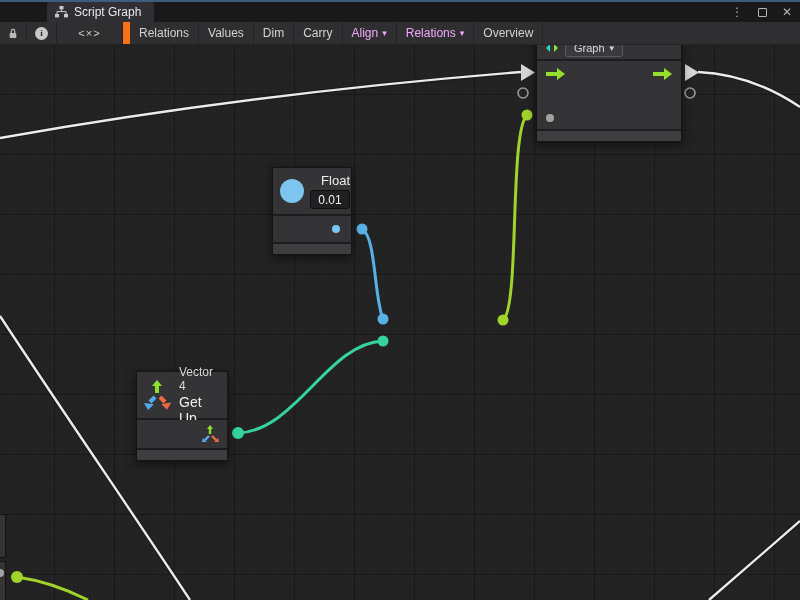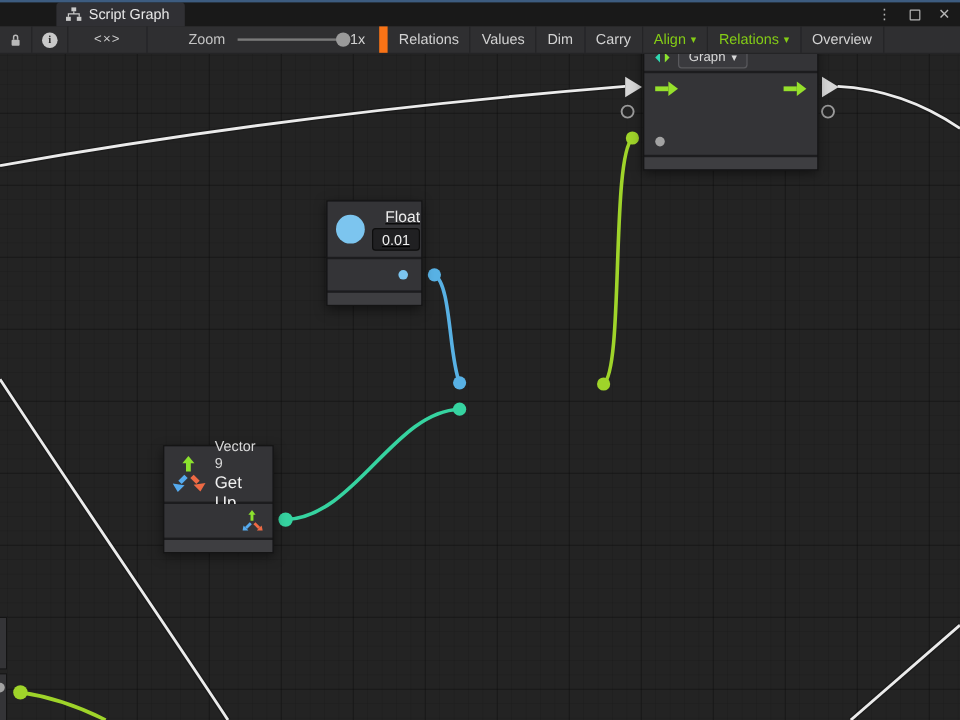--- a/index.html
+++ b/index.html
@@ -24,21 +24,21 @@
     font-size:12px; cursor:default; }
   .maxbox { width:9px; height:9px; border:1.5px solid #b5b5b5; border-radius:1px; }
 
   .toolbar { position:absolute; left:0; top:22px; width:800px; height:23px;
     background:#2f2f31; z-index:11; display:flex; align-items:stretch;
     color:#d2d2d2; font-size:12px; border-bottom:1px solid #242426; }
   .tool-cell { display:flex; align-items:center; justify-content:center;
     border-right:1px solid #242426; padding:0 8px; }
   .tool-btn { display:flex; align-items:center; justify-content:center; gap:4px;
     border-right:1px solid #242426; padding:0 9px; white-space:nowrap; cursor:default; }
-  .tool-btn.disabled { color:#84cc16; }
+  .tool-btn.disabled { color:#f0abfc; }
   .caret { font-size:9px; line-height:1; margin-top:1px; }
   .infocirc { width:13px; height:13px; border-radius:50%; background:#c9c9c9;
     color:#2c2c2c; font-size:9px; font-weight:bold; display:flex; align-items:center;
     justify-content:center; font-family:"Liberation Serif", serif; }
   .codeglyph { font-size:11px; letter-spacing:1px; color:#cfcfcf; }
   .rotname { margin-left:6px; }
   .zoomlabel { margin-left:26px; color:#c4c4c4; }
   .slider { width:92px; height:2px; background:#7a7a7a; margin:0 2px 0 10px; position:relative; }
   .slider-handle { position:absolute; right:-2px; top:-5px; width:12px; height:12px;
     border-radius:50%; background:#9a9a9a; }
@@ -108,21 +108,21 @@
     border-radius:3px; display:flex; align-items:center; gap:5px; color:#d8d8d8; font-size:11px; }
   .graph-body { height:68px; position:relative; }
   .grow { position:absolute; left:0; right:0; height:22px; display:flex; align-items:center; }
   .dropdown { height:18px; background:#3a3a3e; border:1px solid #58585c; border-radius:2px;
     display:flex; align-items:center; }
   .dropdown .dd-label { padding:0 7px; font-size:11.5px; color:#dedede; }
   .dropdown .dd-caret { width:15px; align-self:stretch; border-left:1px solid #58585c;
     display:flex; align-items:center; justify-content:center; font-size:8px; color:#cccccc; }
 
   
-  .node.float { left:272px; top:167px; width:80px;text-decoration:underline; }
+  .node.float { left:272px; top:167px; width:80px; }
   .float-header { height:46px; display:flex; align-items:center; padding:0 7px; gap:6px; }
   .float-circle { width:24px; height:24px; border-radius:50%;
     background:var(--float_blue,#7cc5ef); flex:none; }
   .float-col { display:flex; flex-direction:column; align-items:flex-end; gap:2px; flex:1; }
   .float-input { width:40px; height:19px; background:#202022; border:1px solid #0d0d0d;
     border-radius:3px; color:#f0f0f0; font-size:12px; text-align:center;
     font-family:"Liberation Sans", sans-serif; }
   .float-body { height:26px; position:relative; }
 
   
@@ -234,21 +234,21 @@
     <div class="sec vec-header">
       <svg width="28" height="30" viewBox="0 0 28 30">
         <path d="M 13,13 L 13,5" stroke="#8ce22e" stroke-width="4"></path>
         <polygon points="8,6 18,6 13,0" fill="#8ce22e"></polygon>
         <path d="M 11,17 L 6,22" stroke="#55aaee" stroke-width="4"></path>
         <polygon points="2,20 8,28 0,28" fill="#55aaee" transform="rotate(-45 4.5 24)"></polygon>
         <path d="M 16,17 L 21,22" stroke="#ee6a44" stroke-width="4"></path>
         <polygon points="25,20 27,28 19,28" fill="#ee6a44" transform="rotate(45 23 24)"></polygon>
       </svg>
       <span class="vec-titles">
-        <span class="vec-title">Vector 9</span>
+        <span class="vec-title">Vector 4</span>
         <span class="vec-sub">Get Up</span>
       </span>
     </div>
     <div class="sec vec-body">
       <svg class="abs" style="right:8px; top:5px;" width="17" height="18" viewBox="0 0 17 18">
         <path d="M 8,9 L 8,3" stroke="#8ce22e" stroke-width="2.4"></path>
         <polygon points="5,4 11,4 8,0" fill="#8ce22e"></polygon>
         <path d="M 7,11 L 3,15" stroke="#55aaee" stroke-width="2.4"></path>
         <polygon points="1,13 5,17 0,17" fill="#55aaee"></polygon>
         <path d="M 10,11 L 14,15" stroke="#ee6a44" stroke-width="2.4"></path>
@@ -288,27 +288,20 @@
         <rect x="2" y="6" width="8" height="6" rx="1" fill="#b9b9b9"></rect>
         <path d="M 4,6 L 4,3.5 A 2,2 0 0 1 8,3.5 L 8,6" stroke="#b9b9b9" stroke-width="1.5" fill="none"></path>
       </svg>
     </div>
     <div class="tool-cell" style="width:30px;">
       <span class="infocirc">i</span>
     </div>
     <div class="tool-cell" style="width:66px;">
       <span class="codeglyph">&lt;×&gt;</span>
     </div>
-    <div class="tool-cell" style="border-right:none;">
-      <span class="zoomlabel">Zoom</span>
-      <span class="slider">
-        <span class="slider-handle"></span>
-      </span>
-      <span class="zoomval">1x</span>
-    </div>
     <div class="tool-btn" style="border-left:7px solid #f97316;">
       <span>Relations</span>
     </div>
     <div class="tool-btn">
       <span>Values</span>
     </div>
     <div class="tool-btn">
       <span>Dim</span>
     </div>
     <div class="tool-btn">

